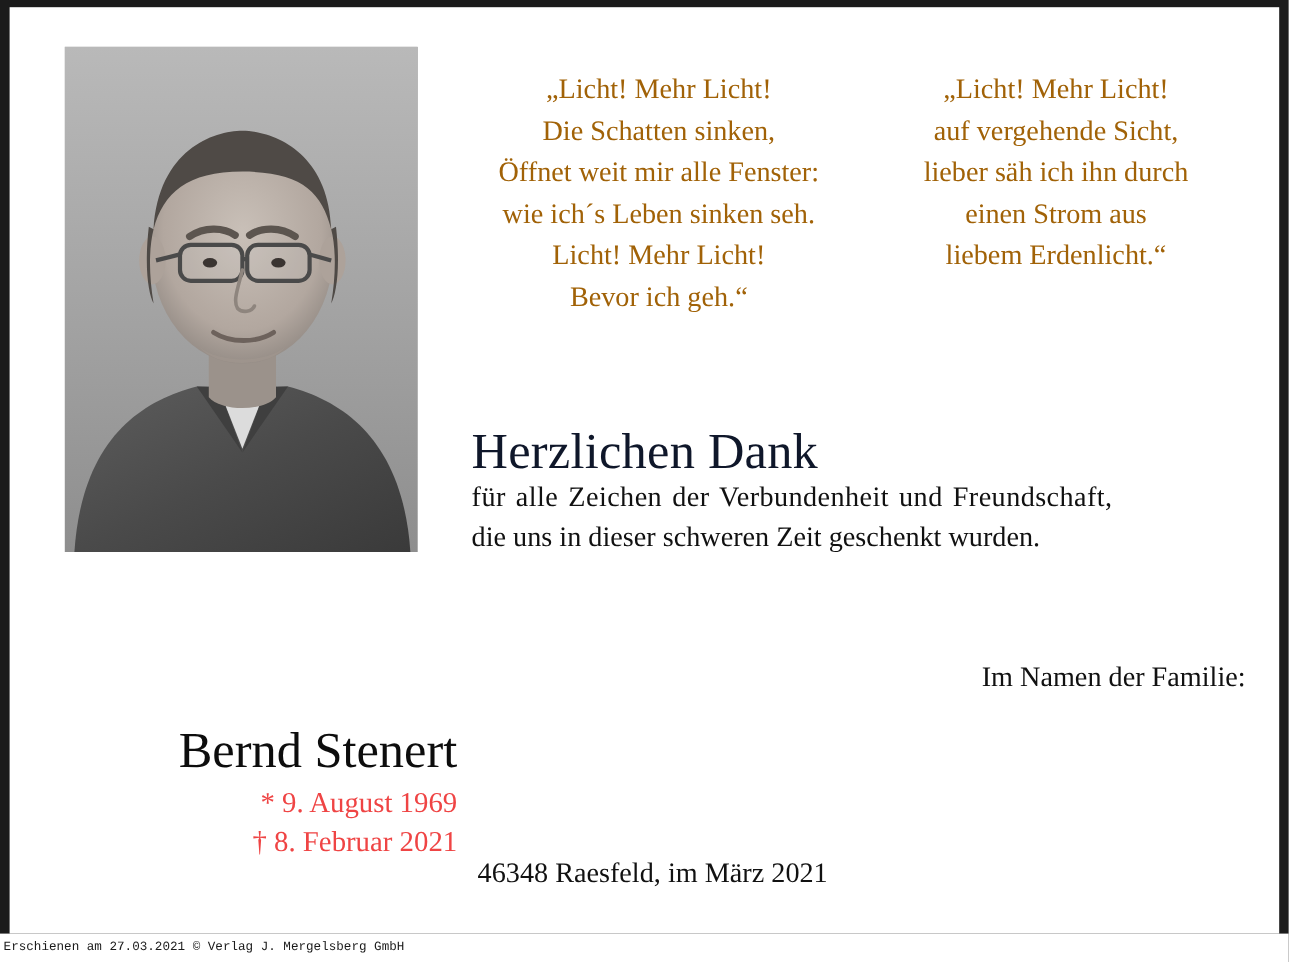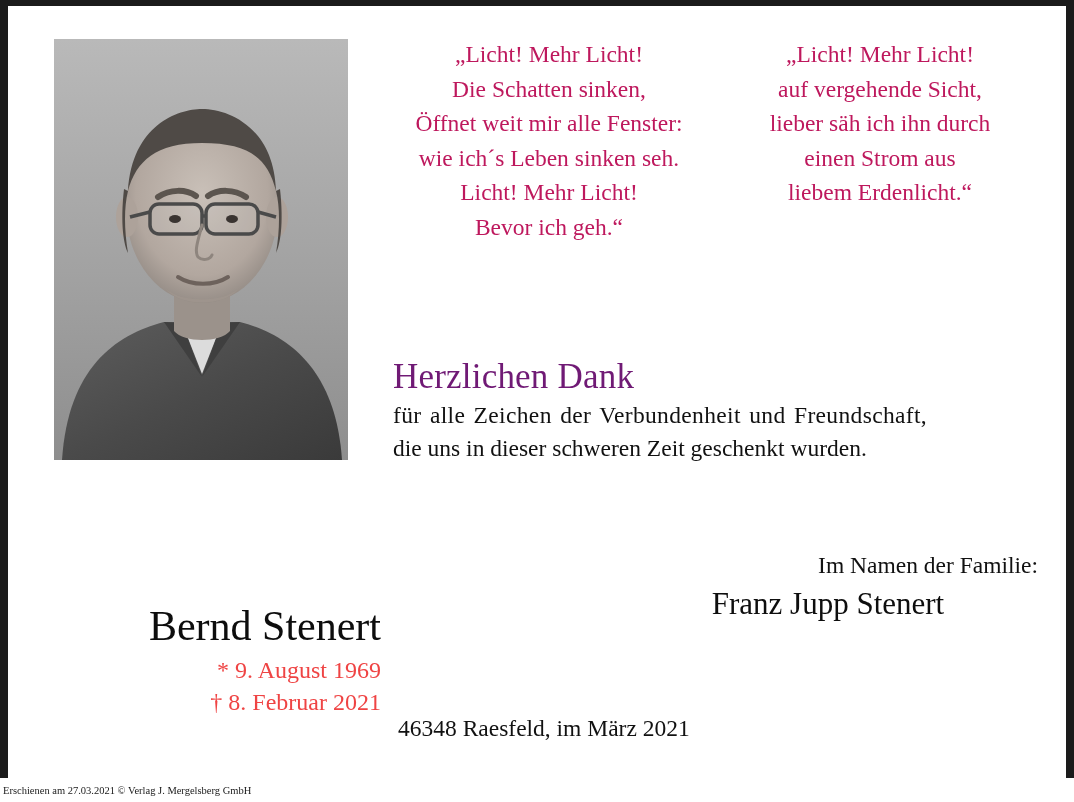--- a/index.html
+++ b/index.html
@@ -46,21 +46,22 @@
     overflow: hidden;
   }
   .portrait svg { display: block; }
 
   
   .verse {
     position: absolute;
     text-align: center;
     font-size: 23.5px;
     line-height: 34.5px;
-    color: #be185d;
+    color: #a16207;
+    margin-top: 21px;
   }
   .verse-left {
     left: 372px;
     top: 31px;
     width: 338px;
   }
   .verse-right {
     left: 712px;
     top: 31px;
     width: 320px;
@@ -68,24 +69,24 @@
   .verse div { white-space: nowrap; }
 
   
   .thanks {
     position: absolute;
     left: 385px;
     top: 349px;
     width: 645px;
   }
   .thanks-title {
-    font-size: 35px;
+    font-size: 42px;
     line-height: 44px;
     letter-spacing: 0.2px;
-    color: #701a75;
+    color: #0f172a;
   }
   .thanks-line {
     font-size: 23.5px;
     line-height: 33px;
     color: #111111;
     white-space: nowrap;
   }
   .thanks-line.justify {
     letter-spacing: 0.35px;
     word-spacing: 2.2px;
@@ -148,21 +149,21 @@
     position: absolute;
     left: 0;
     bottom: 0;
     width: 1074px;
     height: 24px;
     background: #ffffff;
     display: flex;
     align-items: center;
   }
   .footer-text {
-    font-family: Liberation Serif, serif;
+    font-family: Liberation Mono, monospace;
     font-size: 10.5px;
     color: #1a1a1a;
     padding-left: 3px;
     white-space: nowrap;
   }
 </style>
 </head>
 <body>
 
 <div class="page">
@@ -245,21 +246,20 @@
     </div>
 
     <div class="thanks">
       <div class="thanks-title">Herzlichen Dank</div>
       <div class="thanks-line justify">für alle Zeichen der Verbundenheit und Freundschaft,</div>
       <div class="thanks-line">die uns in dieser schweren Zeit geschenkt wurden.</div>
     </div>
 
     <div class="family">
       <div class="family-intro">Im Namen der Familie:</div>
-      <div class="family-name">Franz Jupp Stenert</div>
     </div>
 
     <div class="deceased">
       <div class="deceased-name">Bernd Stenert</div>
       <div class="deceased-date">* 9. August 1969</div>
       <div class="deceased-date">† 8. Februar 2021</div>
     </div>
 
     <div class="placeline">46348 Raesfeld, im März 2021</div>
 

